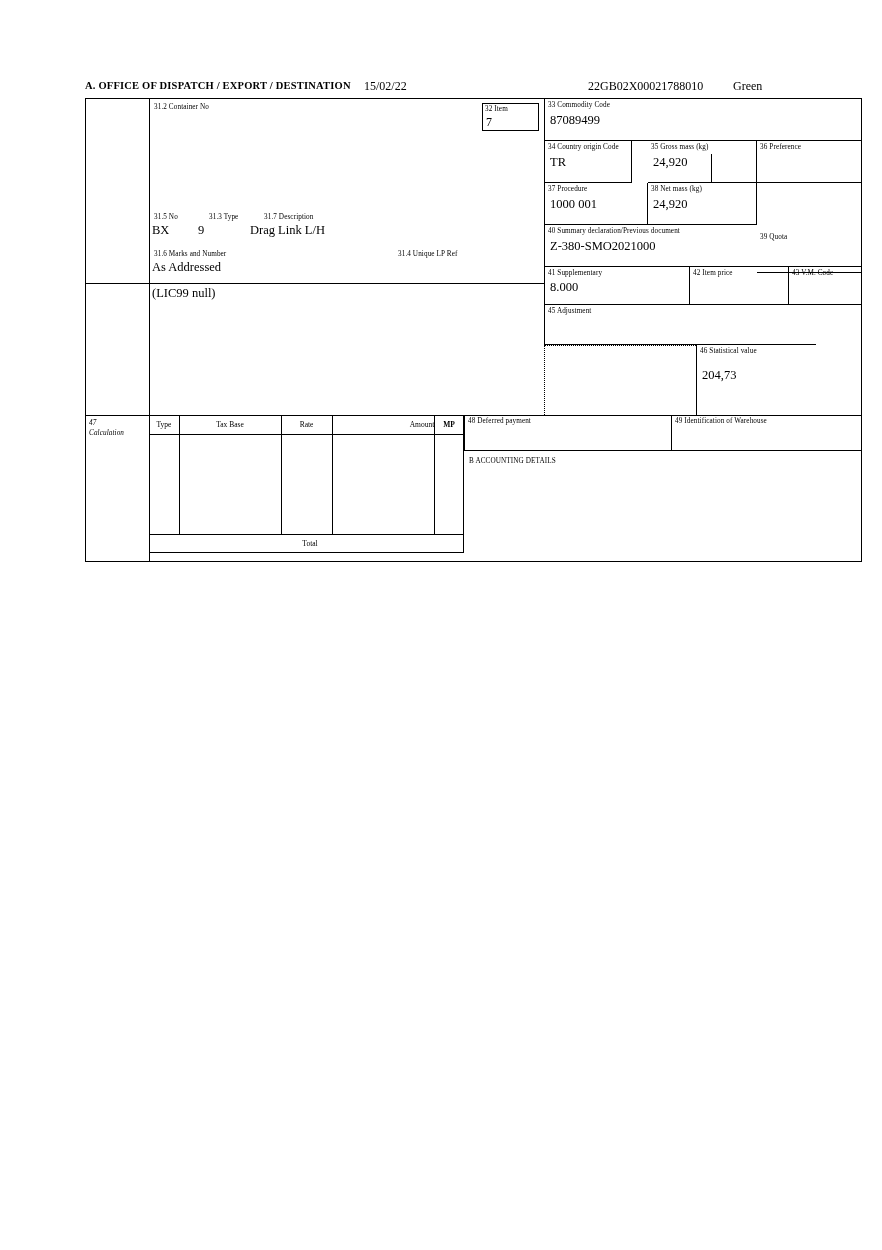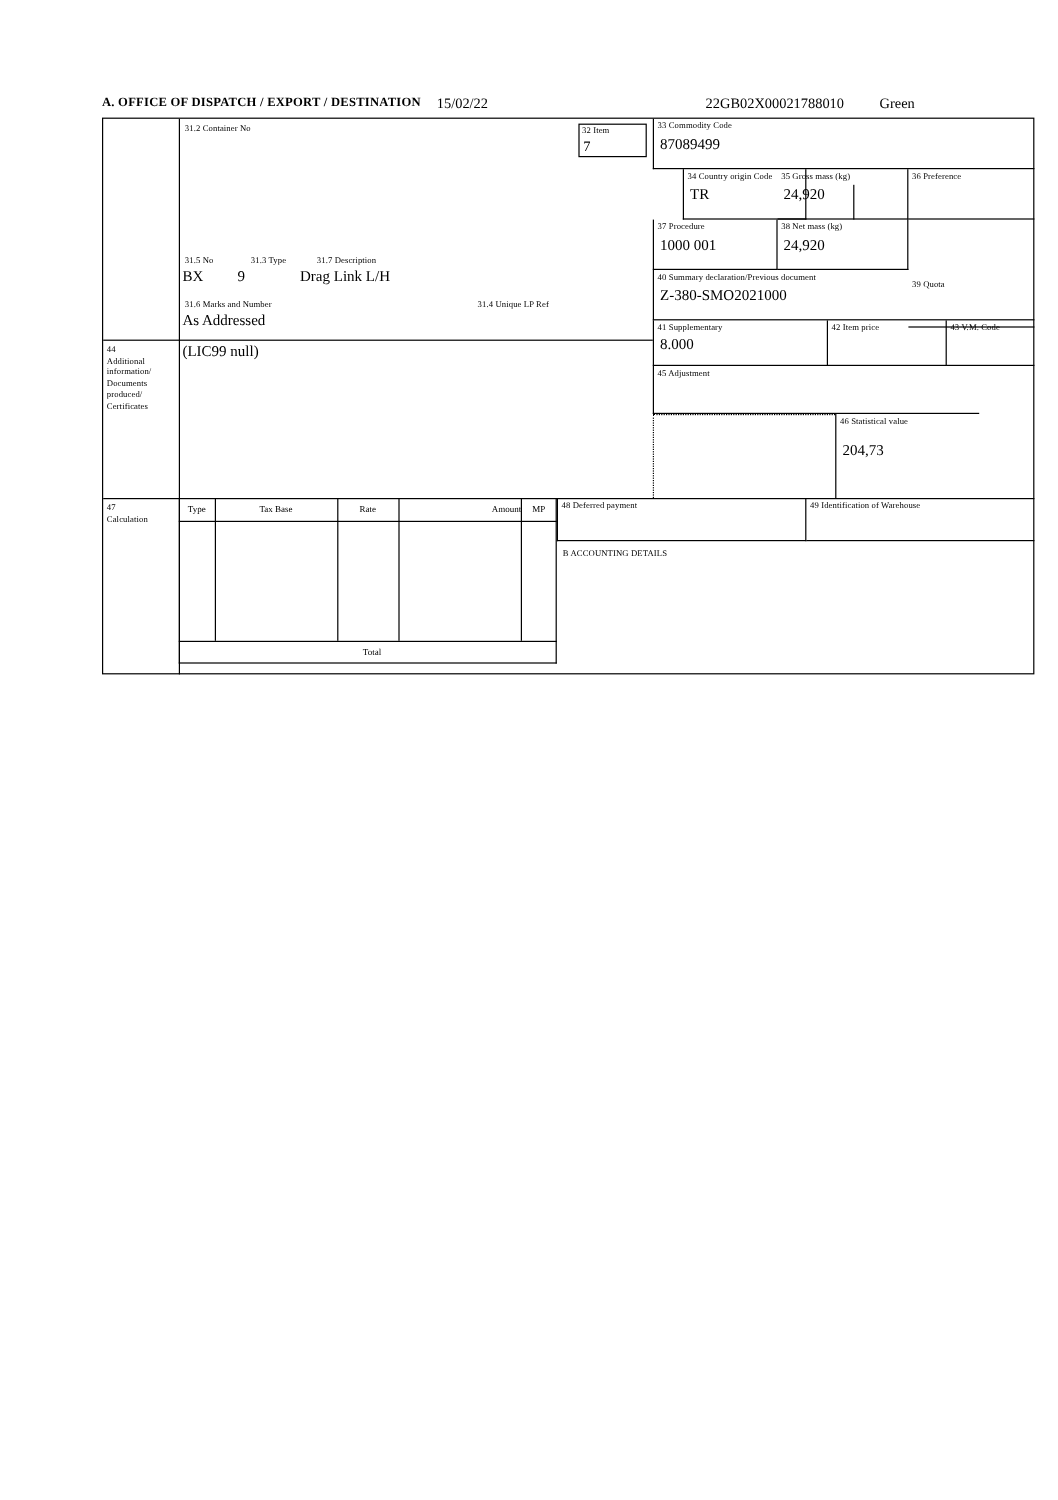--- a/index.html
+++ b/index.html
@@ -57,21 +57,21 @@
     font-size: 12.5px;
     line-height: 14px;
   }
   .br { border-right: 1px solid #000; }
   .bb { border-bottom: 1px solid #000; }
   .bl { border-left: 1px solid #000; }
 
   
   #box31-left  { left: 0px;   top: 0px;   width: 63px;  height: 184px; }
   #box44-left  { left: 0px;   top: 184px; width: 63px;  height: 132px; }
-  #box47-left  { left: 0px;   top: 316px; width: 63px;  height: 177px; }
+  #box47-left  { left: 0px;   top: 316px; width: 63px;  height: 177px; font-style: italic; }
 
   
   .vdiv {
     position: absolute;
     left: 63px;
     width: 1px;
     background: #000;
   }
 
   
@@ -87,21 +87,21 @@
   #box31-4-lbl { left: 312px; top: 151px; }
   #box31-6-val { left: 66px;  top: 161px; }
 
   
   #box32 { left: 396px; top: 4px; width: 57px; height: 28px; border: 1px solid #000; }
   #box32 .lbl { position: absolute; left: 2px; top: 1px; }
   #box32 .val { position: absolute; left: 3px; top: 11px; font-size: 12px; }
 
   
   #box33 { left: 458px; top: 0px;  width: 318px; height: 42px; }
-  #box34 { left: 458px; top: 42px; width: 103px; height: 42px; margin-left: 25px; }
+  #box34 { left: 458px; top: 42px; width: 88px; height: 42px; }
   #box35 { left: 562px; top: 42px; width: 109px; height: 42px; }
   #box36 { left: 671px; top: 42px; width: 105px; height: 42px; }
   #box37 { left: 458px; top: 84px; width: 104px; height: 42px; }
   #box38 { left: 562px; top: 84px; width: 109px; height: 42px; }
   #box39 { left: 671px; top: 84px; width: 105px; height: 42px; margin-top: 48px; }
   #box40 { left: 458px; top: 126px; width: 318px; height: 42px; }
   #box41 { left: 458px; top: 168px; width: 146px; height: 38px; }
   #box42 { left: 604px; top: 168px; width: 99px; height: 38px; }
   #box43 { left: 703px; top: 168px; width: 73px; height: 38px; }
   #box45 { left: 458px; top: 206px; width: 272px; height: 40px; padding-left: 45px; }
@@ -235,30 +235,20 @@
     </div>
 
     <div class="dotline-v"></div>
     <div class="dotline-h"></div>
 
     <div class="cell bl" id="box46">
       <span class="lbl boxlabel">46 Statistical value</span>
       <span class="val boxvalue" style="top:23px;">204,73</span>
     </div>
 
-    <div class="cell lbl" id="box44-left">
-      <div style="padding:4px 0 0 3px;">
-        <div>44</div>
-        <div>Additional</div>
-        <div>information/</div>
-        <div>Documents</div>
-        <div>produced/</div>
-        <div>Certificates</div>
-      </div>
-    </div>
     <div class="cell val" style="left:66px; top:187px;">(LIC99 null)</div>
 
     <div class="cell lbl" id="box47-left">
       <div style="padding:4px 0 0 3px;">
         <div>47</div>
         <div>Calculation</div>
       </div>
     </div>
 
     <div class="cell" id="calc">
@@ -271,21 +261,21 @@
 
       <div class="calcv" style="left:30px;  top:0px; height:119px;"></div>
       <div class="calcv" style="left:132px; top:0px; height:119px;"></div>
       <div class="calcv" style="left:183px; top:0px; height:119px;"></div>
       <div class="calcv" style="left:285px; top:0px; height:119px;"></div>
 
       <div class="calc-col" style="left:0px;   width:30px;">Type</div>
       <div class="calc-col" style="left:30px;  width:102px;">Tax Base</div>
       <div class="calc-col" style="left:132px; width:51px;">Rate</div>
       <div class="calc-col" style="left:183px; width:102px;padding-left:39px;">Amount</div>
-      <div class="calc-col" style="left:285px; width:30px;">MP</div>
+      <div class="calc-col" style="left:285px; width:30px;font-weight:bold;">MP</div>
 
       <div class="calc-total">
         <div class="calc-total-lbl">Total</div>
       </div>
     </div>
 
     <div class="cell bl br bb" id="box48">
       <span class="lbl boxlabel">48 Deferred payment</span>
       <span class="val boxvalue" style="top:13px;"></span>
     </div>

